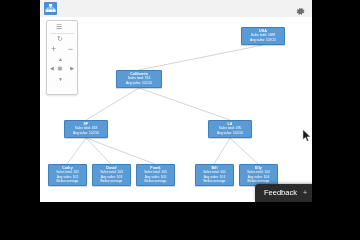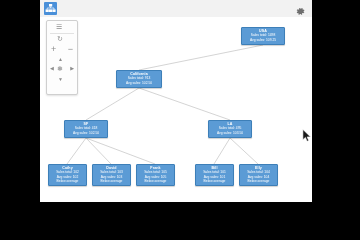--- a/index.html
+++ b/index.html
@@ -198,16 +198,20 @@
         <g transform="rotate(25 17 20)">
           <rect x="13" y="2" width="9.5" height="27" rx="1.5" fill="#e03c31"></rect>
           <path d="M7.5 26 L28 26 L17.8 39 Z" fill="#e03c31"></path>
         </g>
       </svg>
 
       <svg id="cursor" viewBox="0 0 12 17">
         <path d="M1 0.5 L1 13 L4.1 10.2 L6.1 15 L8.1 14.1 L6.1 9.6 L10.3 9.6 Z" fill="#1a1a1a" stroke="#ffffff" stroke-width="0.7" stroke-linejoin="round"></path>
       </svg>
 
+      <div id="feedback">
+        <span>Feedback</span>
+        <span class="fb-plus">+</span>
+      </div>
 
     </div>
   </div>
 </div>
 
 </body></html>

